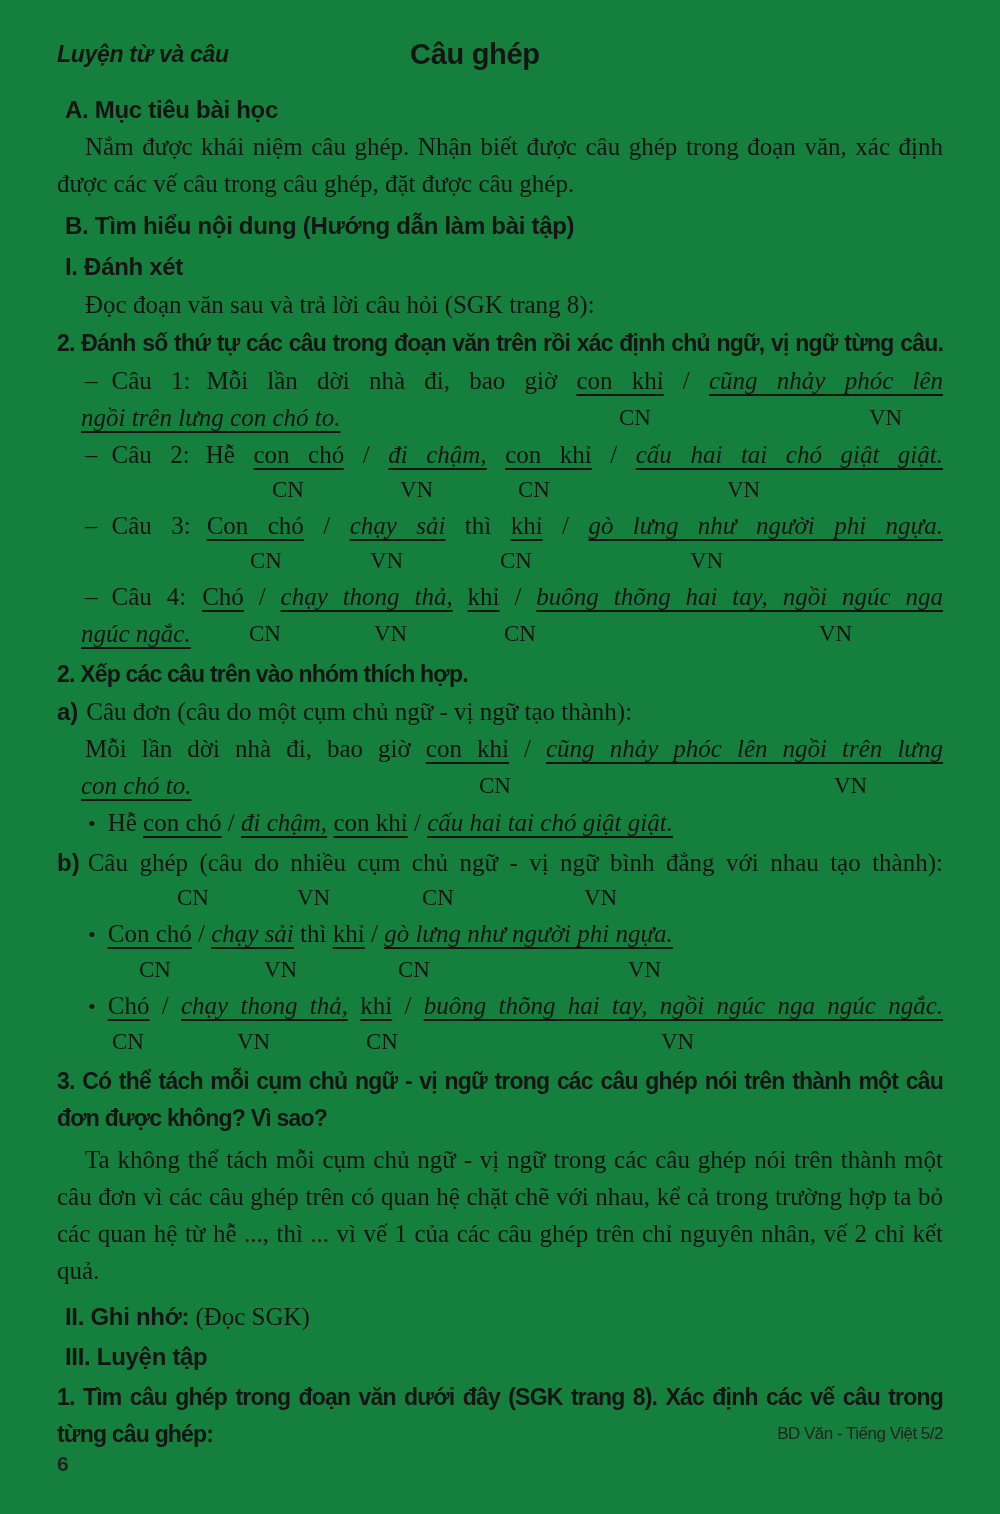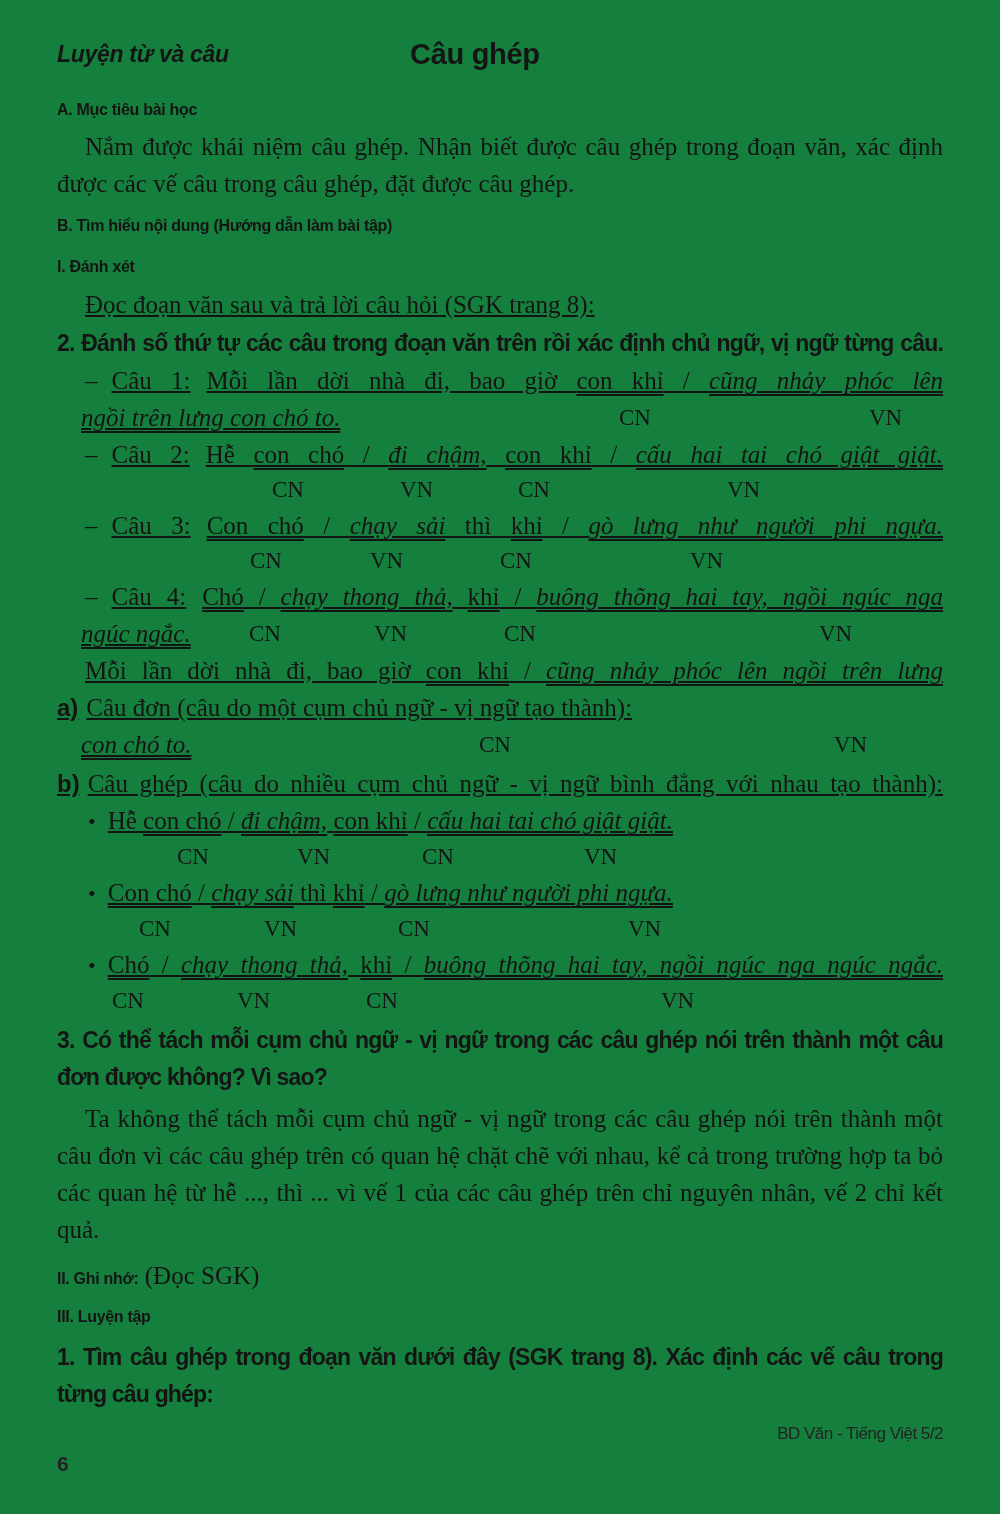--- a/index.html
+++ b/index.html
@@ -15,37 +15,37 @@
     font-family:"Liberation Sans","DejaVu Sans",sans-serif;
     font-weight:700;font-style:italic;font-size:23px;letter-spacing:-0.3px;
   }
   .title{
     position:absolute;left:353px;top:-2px;
     font-family:"Liberation Sans","DejaVu Sans",sans-serif;
     font-weight:700;font-size:29px;letter-spacing:-0.3px;
   }
   .h-sans{
     font-family:"Liberation Sans","DejaVu Sans",sans-serif;
-    font-weight:700;font-size:16px;letter-spacing:-0.3px;line-height:36px;
+    font-weight:700;font-size:24px;letter-spacing:-0.3px;line-height:36px;margin-left:8px;
   }
   .h-sans .it{}
   .h-cond{
     font-family:"Liberation Sans","DejaVu Sans",sans-serif;
     font-weight:700;font-size:23px;letter-spacing:-0.8px;line-height:37px;
   }
   .inline-label{
     font-family:"Liberation Sans","DejaVu Sans",sans-serif;
     font-weight:700;font-size:24px;margin-right:8px;
   }
   .sec-a{margin-top:8px;}
   .sec-b{margin-top:4px;line-height:40px;}
   .sec-i{margin-top:2px;line-height:38px;}
   .para{margin:0;text-align:justify;line-height:37px;}
   .indent{text-indent:28px;}
-  .line{line-height:37px;text-decoration:underline;}
+  .line{line-height:37px;}
   .rel{position:relative;margin-left:24px;}
   .stretch{text-align:justify;text-align-last:justify;}
   .u{text-decoration:underline;text-decoration-thickness:2px;text-underline-offset:5px;}
   .iu{font-style:italic;text-decoration:underline;text-decoration-thickness:2px;text-underline-offset:5px;}
   .dash{display:inline-block;margin:0 14px 0 28px;}
   .cau-label{margin-right:16px;}
   .bullet-glyph{display:inline-block;margin:0 12px 0 31px;font-size:22px;}
   .ann-row{position:relative;height:34px;line-height:34px;}
   .ann{position:absolute;top:0;font-family:"Liberation Serif","DejaVu Serif",serif;font-size:23px;}
   .mt2{margin-top:2px;} .mt4{margin-top:4px;}
@@ -98,29 +98,30 @@
     <div class="ann-row">
         <span class="ann" style="left:193px">CN</span>
         <span class="ann" style="left:313px">VN</span>
         <span class="ann" style="left:443px">CN</span>
         <span class="ann" style="left:633px">VN</span>
       </div>
 
     <div class="line stretch"><span class="dash">–</span><span class="cau-label">Câu 4:</span><span class="u">Chó</span><span> / </span><span class="iu">chạy thong thả,</span> <span class="u">khỉ</span><span> / </span><span class="iu">buông thõng hai tay, ngồi ngúc nga</span></div>
     <div class="line rel"><span class="iu">ngúc ngắc.</span><span class="ann" style="left:168px">CN</span><span class="ann" style="left:293px">VN</span><span class="ann" style="left:423px">CN</span><span class="ann" style="left:738px">VN</span></div>
 
+    <div class="h-cond mt4">2. Xếp các câu trên vào nhóm thích hợp.</div>
+
+    <div class="line"><span class="inline-label">a)</span><span>Câu đơn (câu do một cụm chủ ngữ - vị ngữ tạo thành):</span></div>
 
     <div class="line stretch" style="padding-left:28px"><span>Mỗi lần dời nhà đi, bao giờ </span><span class="u">con khỉ</span><span> / </span><span class="iu">cũng nhảy phóc lên ngồi trên lưng</span></div>
-
-    <div class="line"><span class="inline-label">a)</span><span>Câu đơn (câu do một cụm chủ ngữ - vị ngữ tạo thành):</span></div>
     <div class="line rel"><span class="iu">con chó to.</span><span class="ann" style="left:398px">CN</span><span class="ann" style="left:753px">VN</span></div>
 
+    <div class="line"><span class="bullet-glyph">•</span><span>Hễ </span><span class="u">con chó</span><span> / </span><span class="iu">đi chậm,</span> <span class="u">con khỉ</span><span> / </span><span class="iu">cấu hai tai chó giật giật.</span></div>
+
     <div class="line mt2 stretch"><span class="inline-label">b)</span><span>Câu ghép (câu do nhiều cụm chủ ngữ - vị ngữ bình đẳng với nhau tạo thành):</span></div>
-
-    <div class="line"><span class="bullet-glyph">•</span><span>Hễ </span><span class="u">con chó</span><span> / </span><span class="iu">đi chậm,</span> <span class="u">con khỉ</span><span> / </span><span class="iu">cấu hai tai chó giật giật.</span></div>
     <div class="ann-row">
         <span class="ann" style="left:120px">CN</span>
         <span class="ann" style="left:240px">VN</span>
         <span class="ann" style="left:365px">CN</span>
         <span class="ann" style="left:527px">VN</span>
       </div>
 
     <div class="line"><span class="bullet-glyph">•</span><span class="u">Con chó</span><span> / </span><span class="iu">chạy sải</span><span> thì </span><span class="u">khỉ</span><span> / </span><span class="iu">gò lưng như người phi ngựa.</span></div>
     <div class="ann-row">
         <span class="ann" style="left:82px">CN</span>

